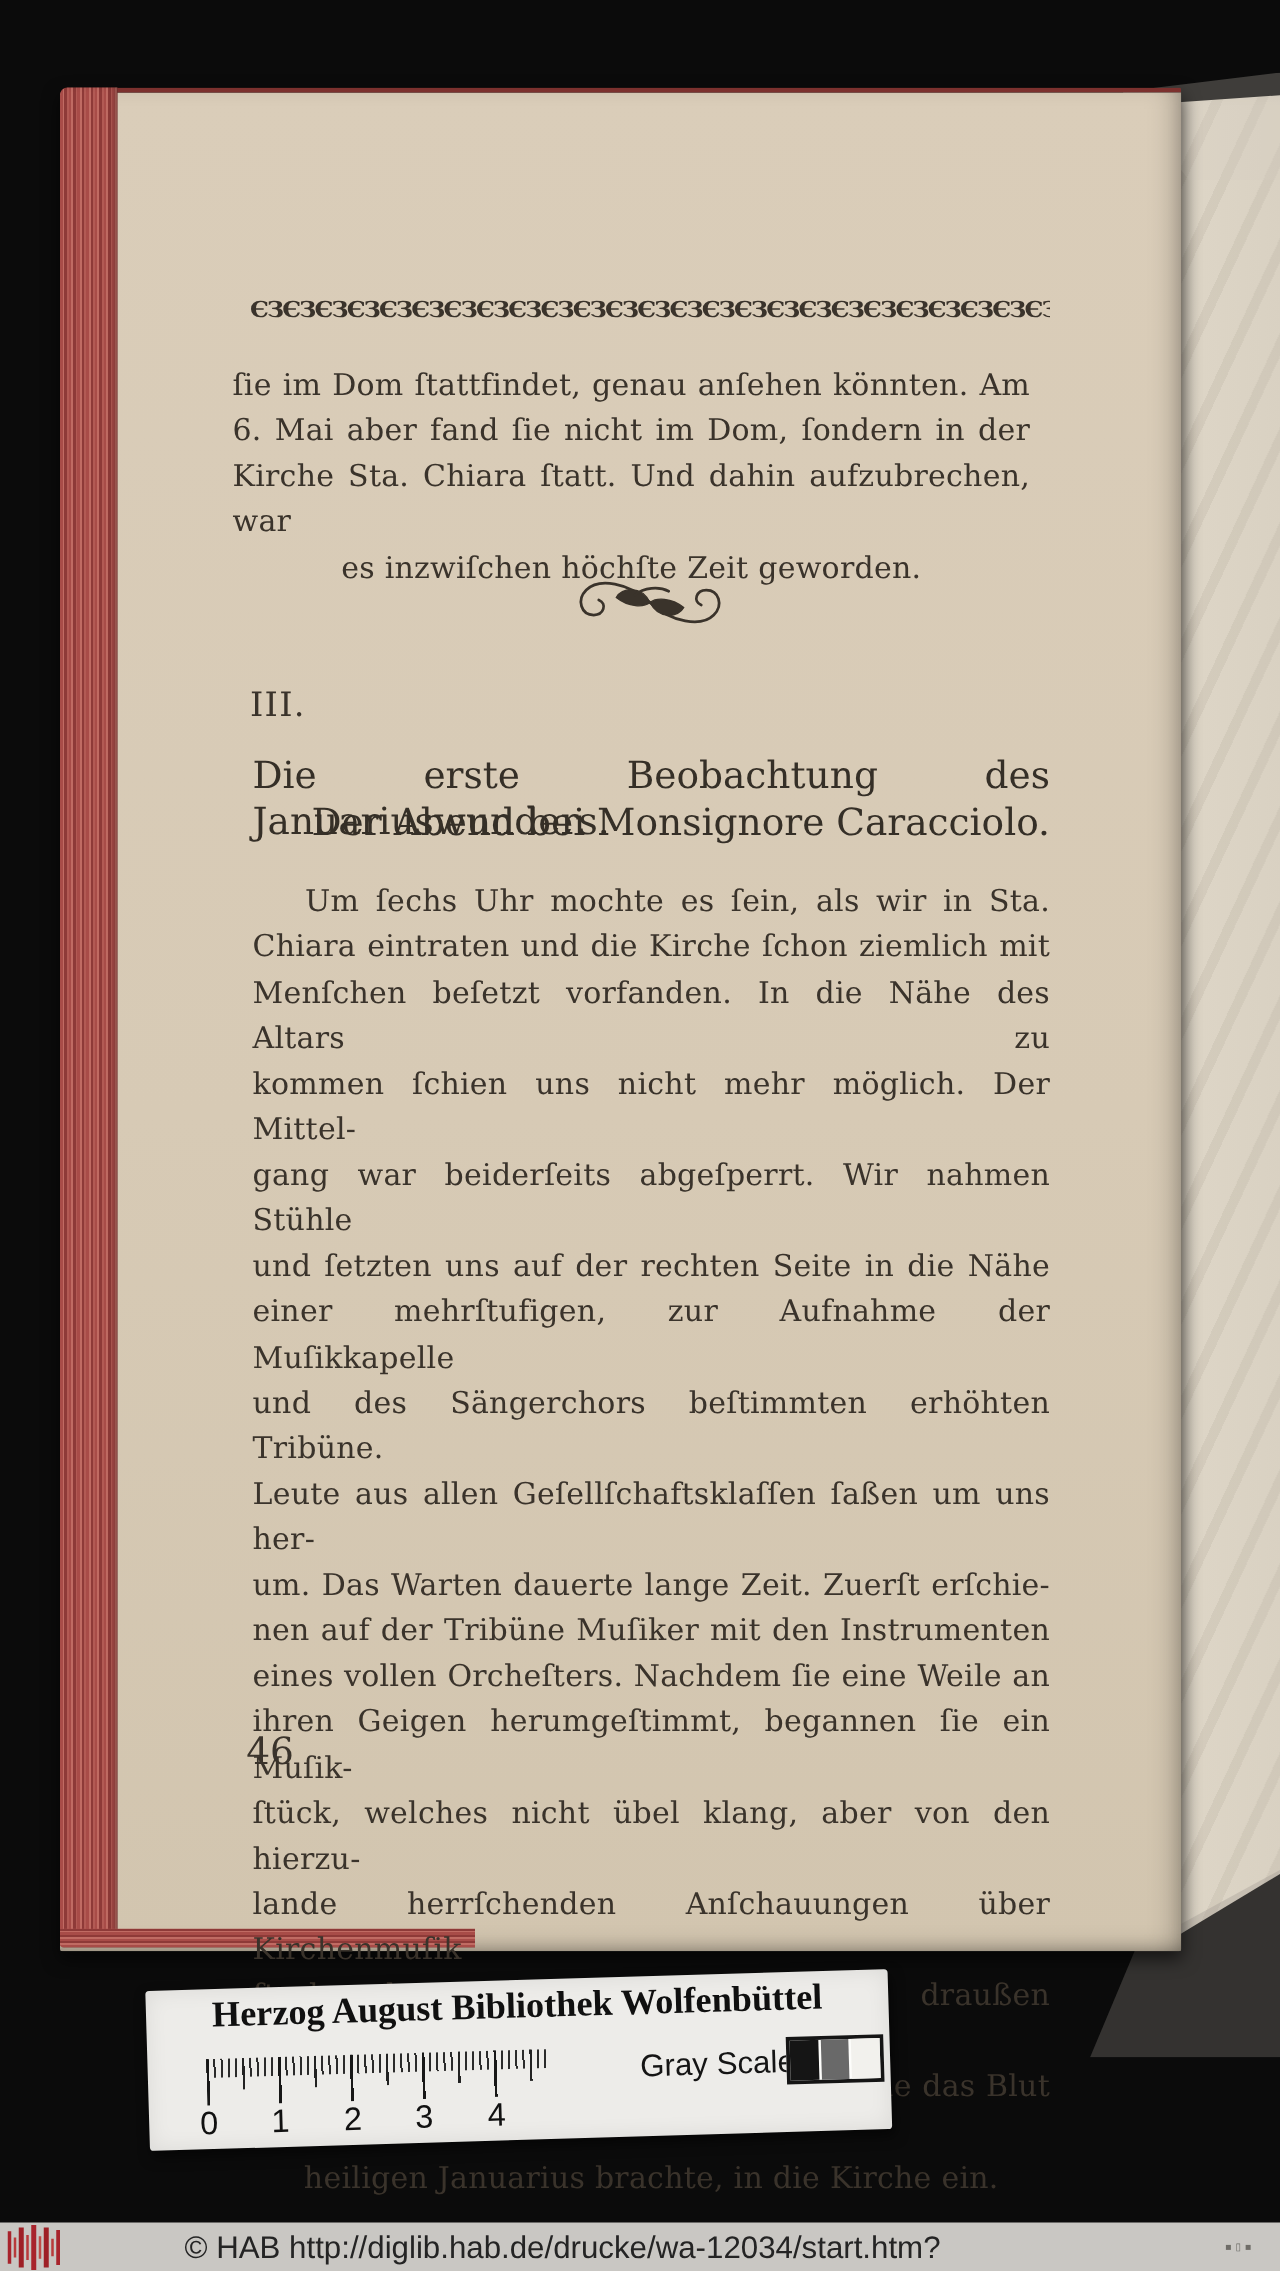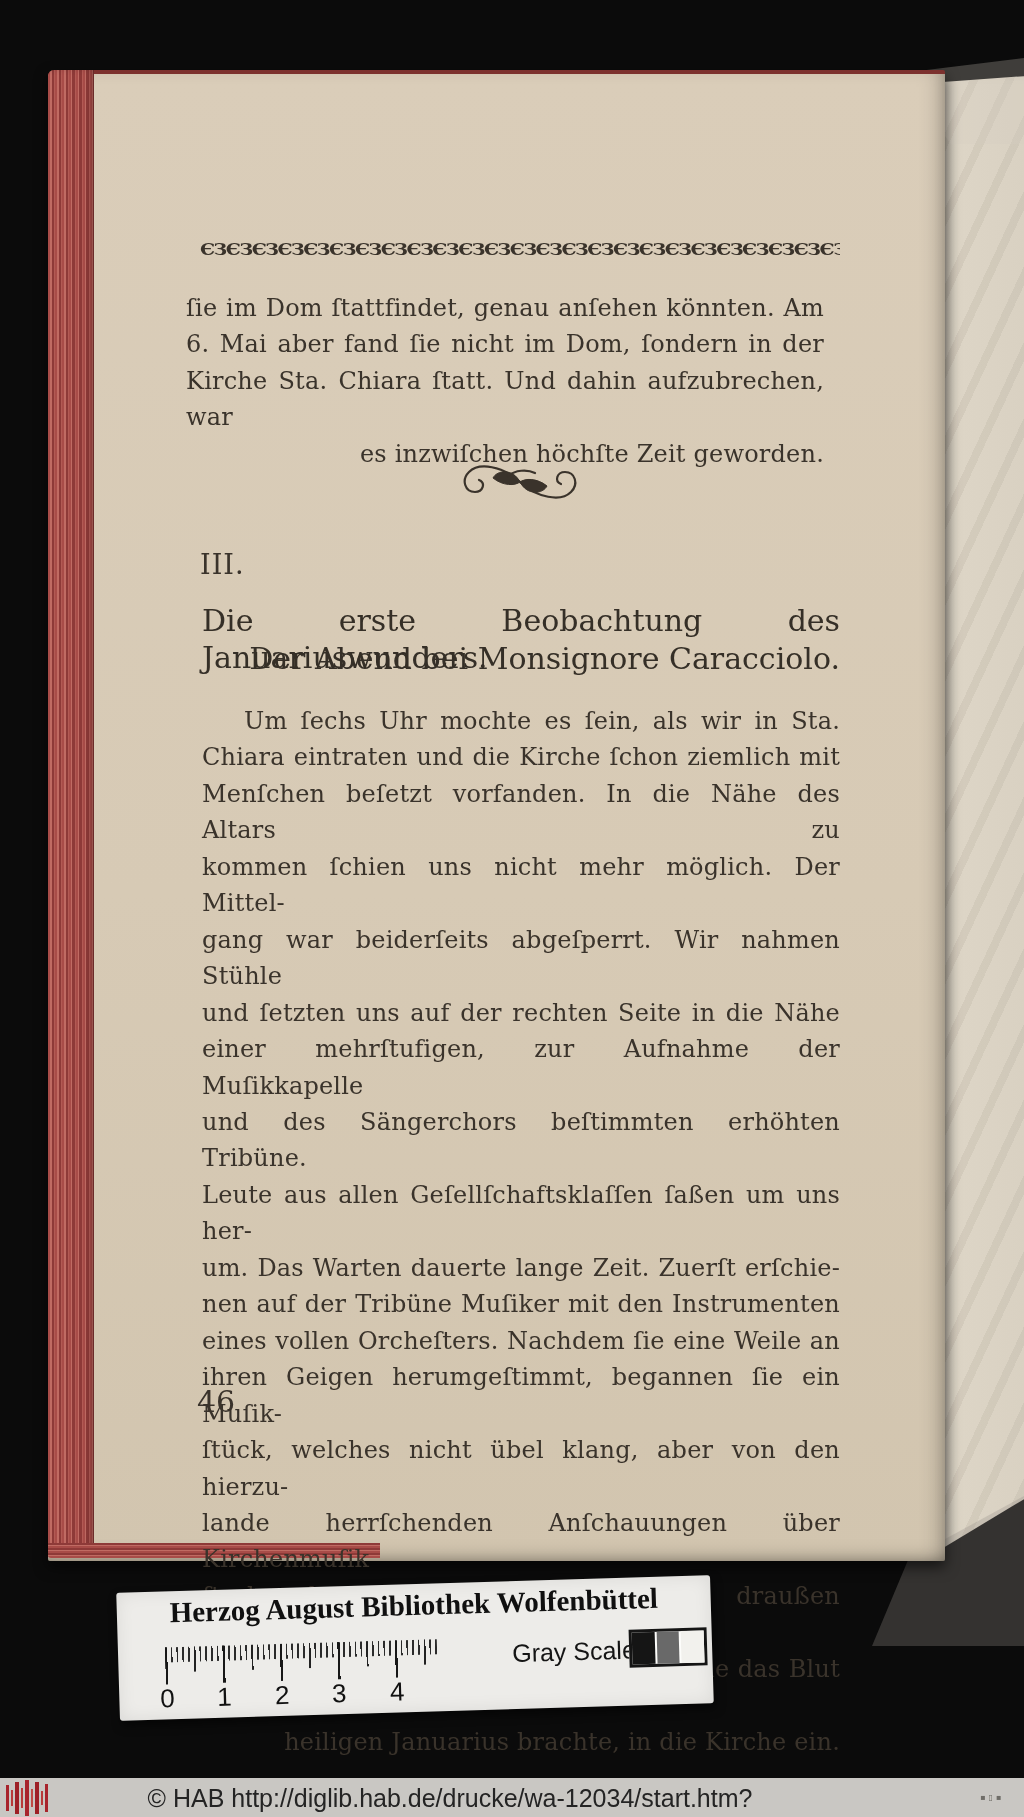--- a/index.html
+++ b/index.html
@@ -58,21 +58,21 @@
   
   .ink { color:#3a332b; }
   .ornament-band {
     left:200px; top:237px; width:640px; height:24px; overflow:hidden;
     text-align:center; font-weight:bold; font-size:19px; line-height:22px;
     letter-spacing:-1.5px; color:#3a332b; white-space:nowrap;
     transform:scaleY(0.92);
   }
   .textblock { font-size:24px; line-height:36.45px; letter-spacing:0.2px; }
   .jline { text-align:justify; text-align-last:justify; }
-  .endline { text-align:right; }
+  .endline { text-align:center; }
   .indent { text-indent:42px; }
   .para1 { left:186px; top:280px; width:638px;margin-top:10px; }
   .bodyblock { left:202px; top:703px; width:638px; }
 
   .fleuron-wrap { left:200px; top:456px; width:640px; display:flex; justify-content:center; }
   .section-no { left:200px; top:549px; width:640px; text-align:left; font-size:27px; letter-spacing:1px; }
   .heading { font-size:30px; line-height:37px; color:#352f27; }
   .heading1 { left:202px; top:602px; width:638px; text-align:justify; text-align-last:justify; }
   .heading2 { left:202px; top:640px; width:638px; text-align:right; }
   .pagenum { left:197px; top:1384px; font-size:30px; }

